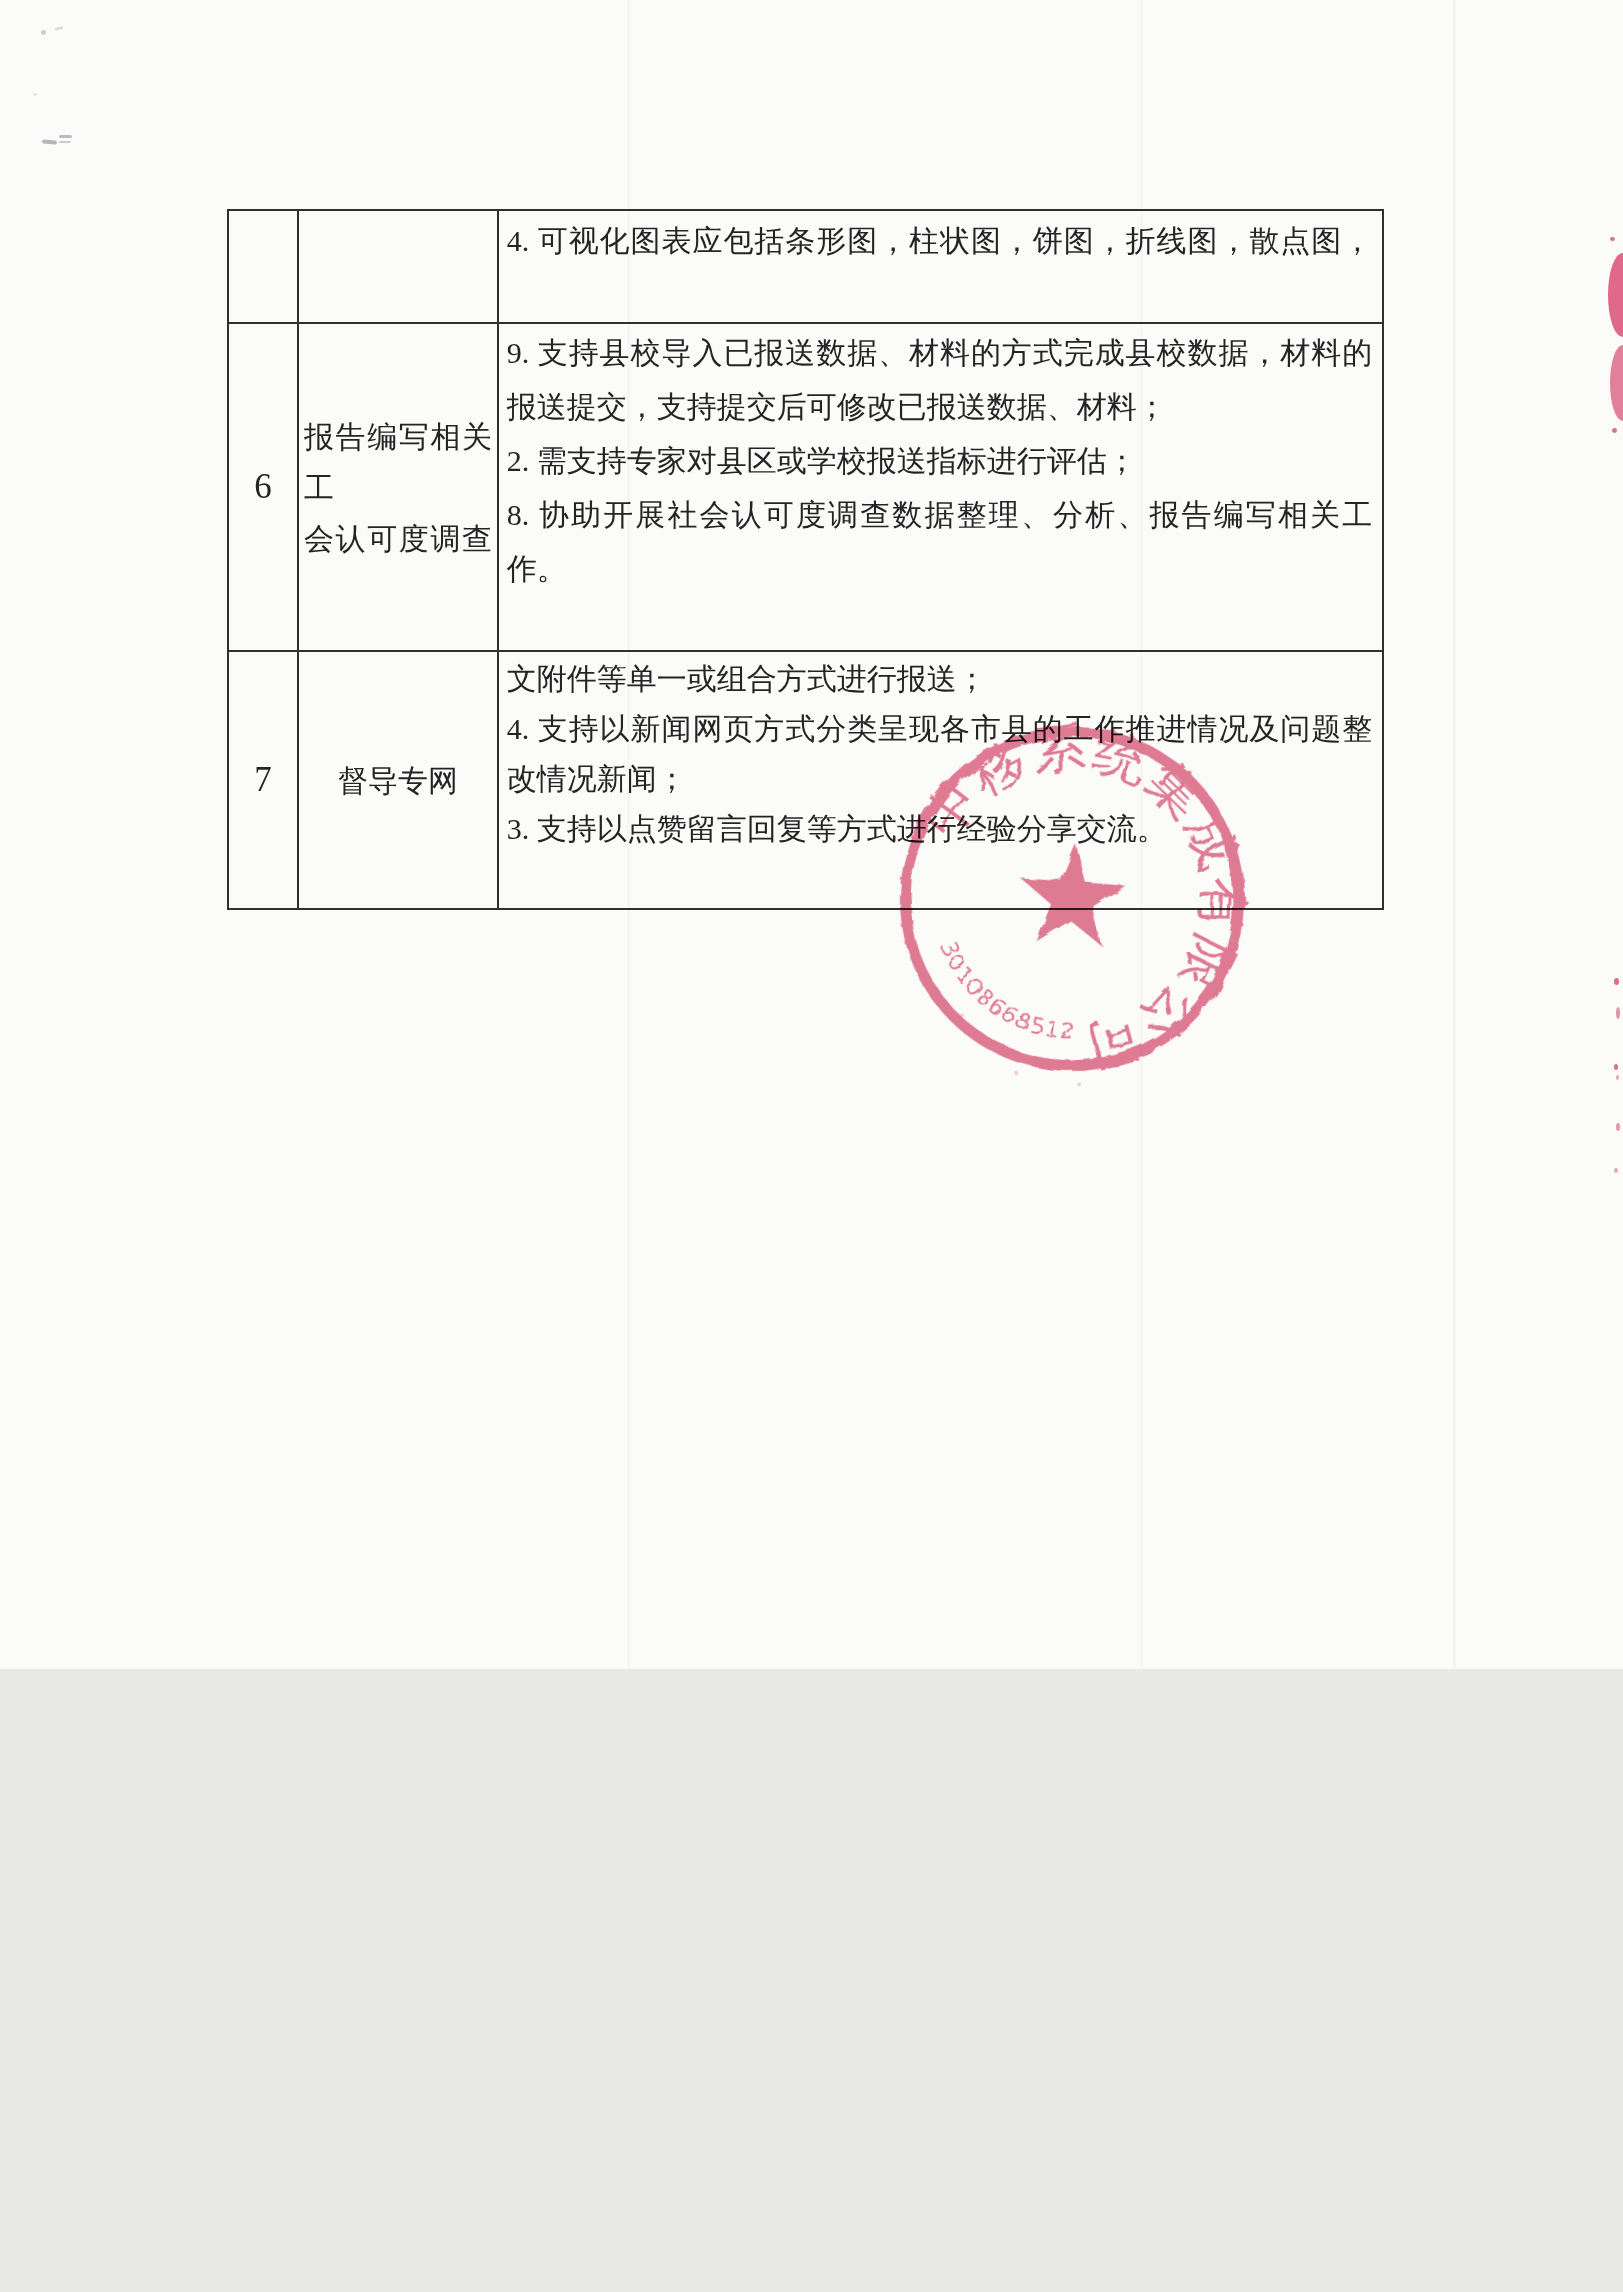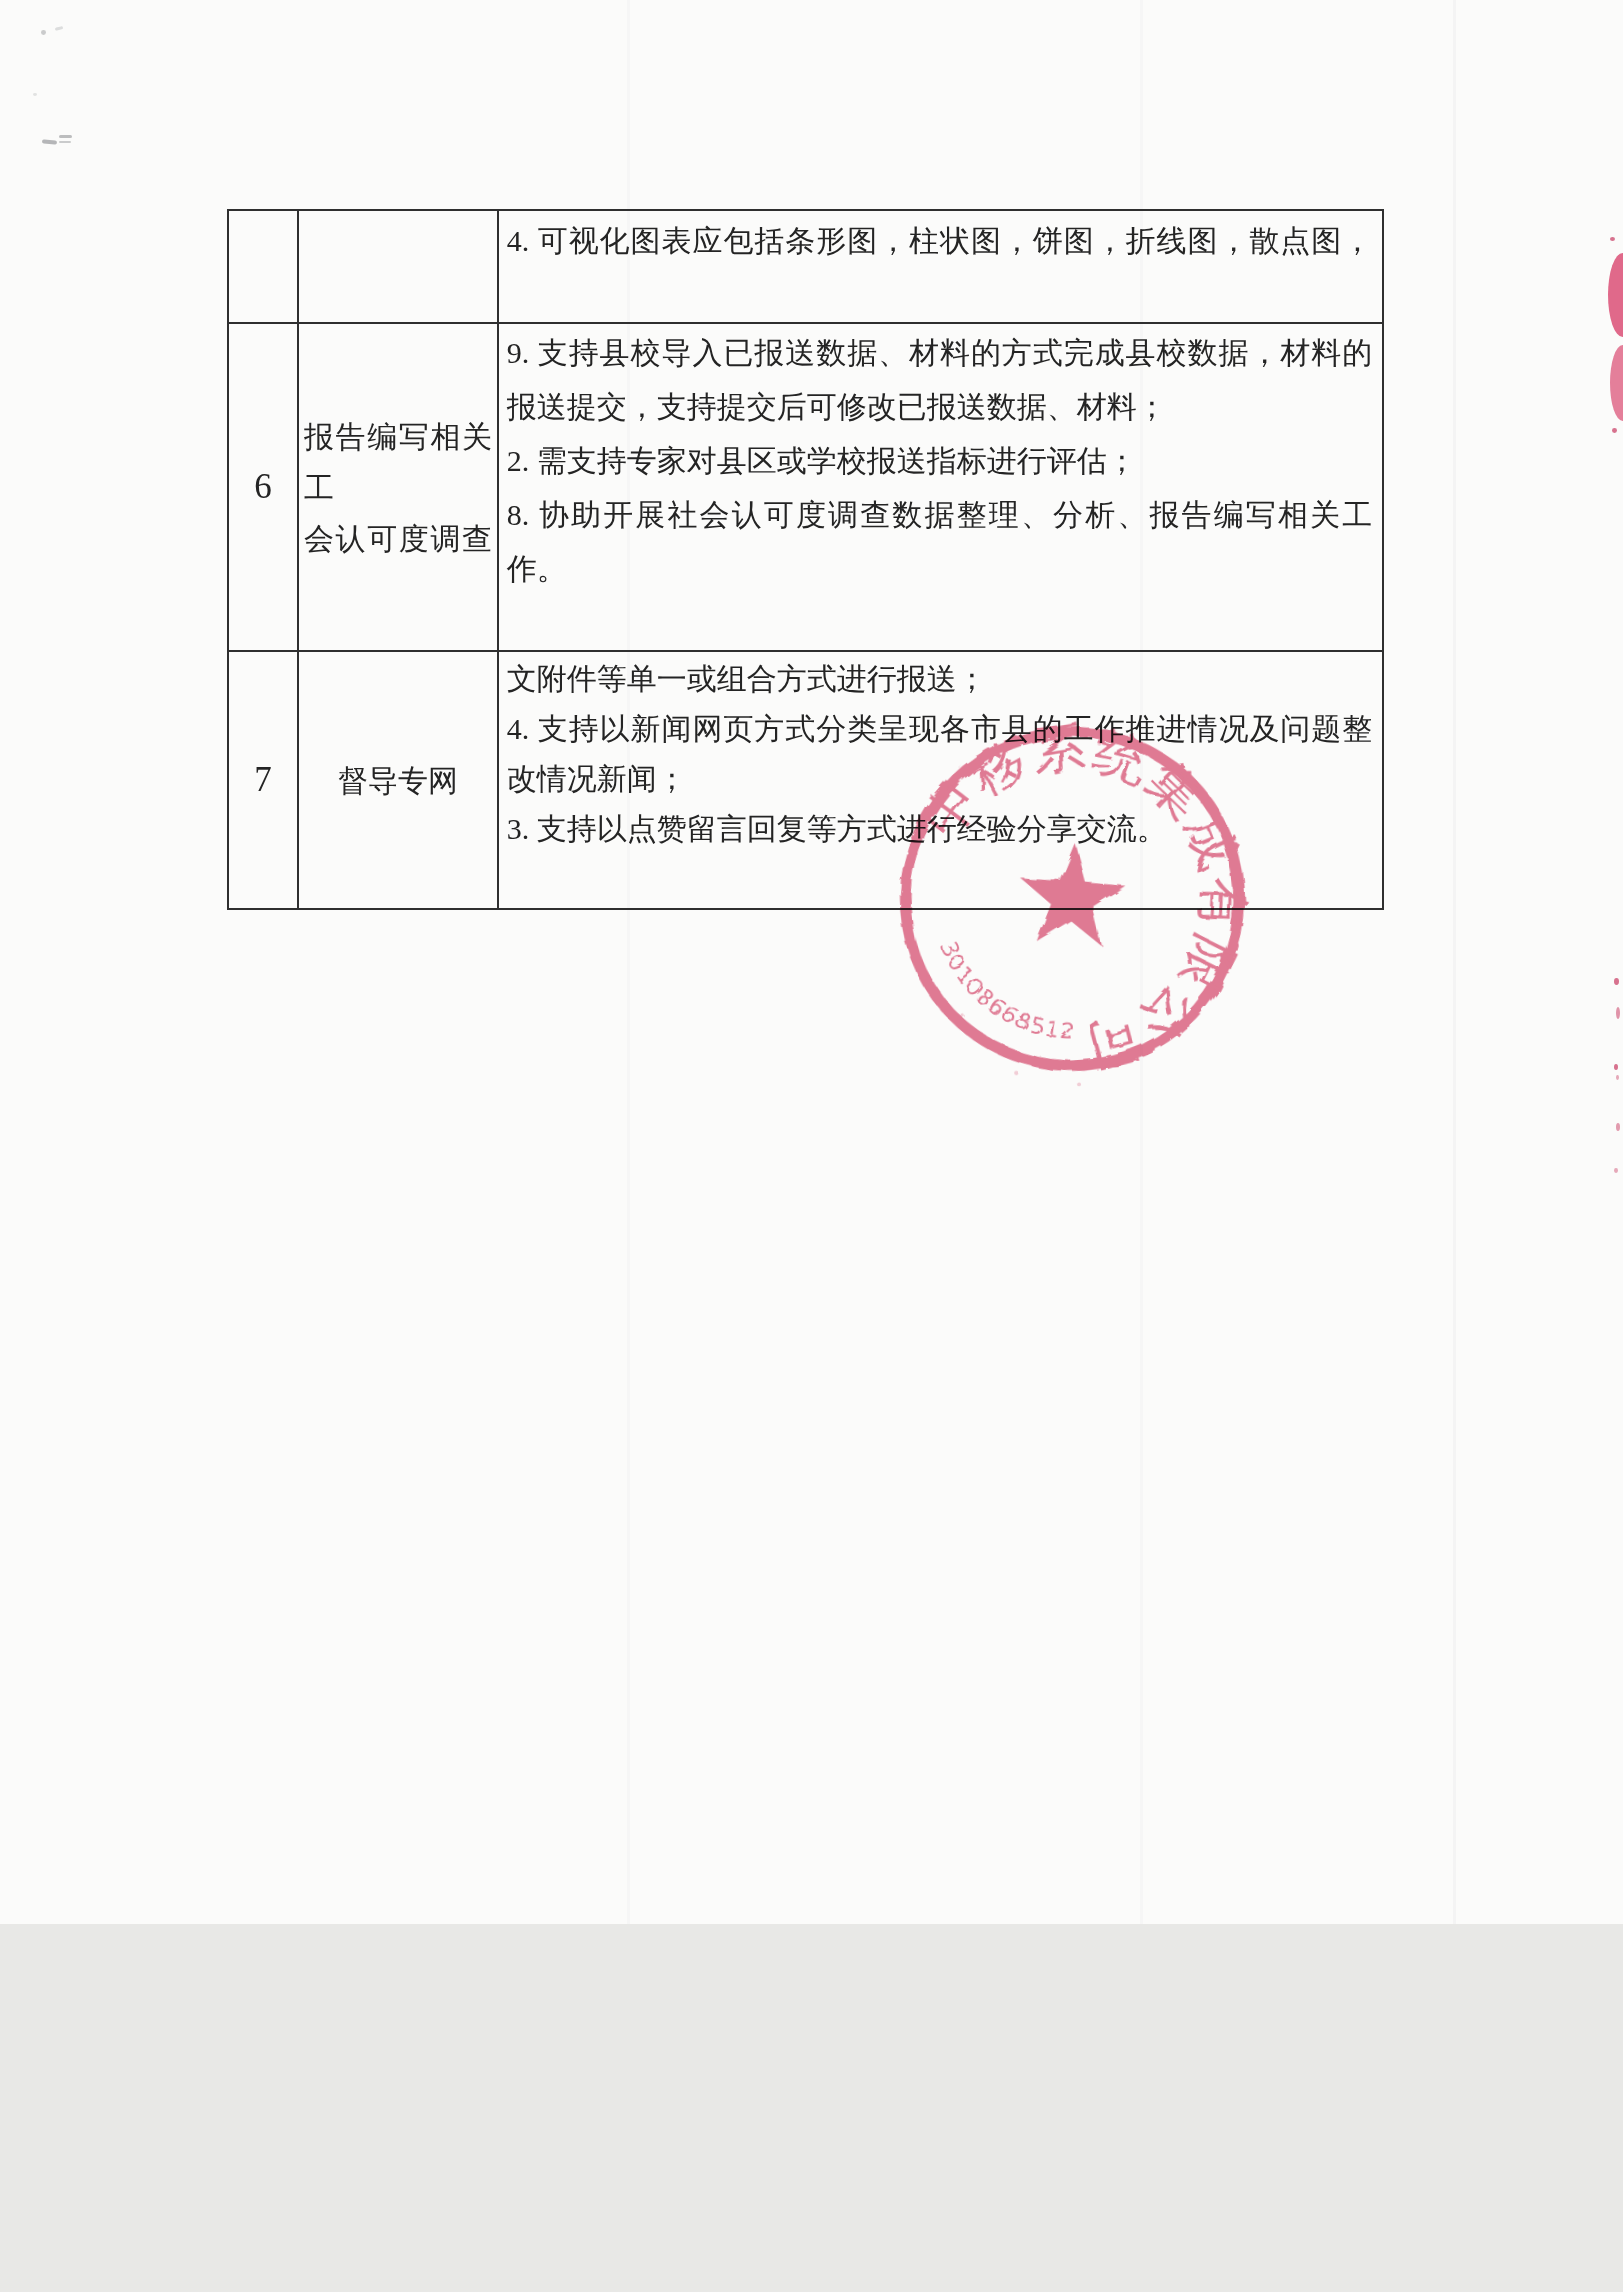--- a/index.html
+++ b/index.html
@@ -2,21 +2,21 @@
 <html><head>
 <meta charset="utf-8">
 <style>
   :root{
     --line:#2f2f2f;
     --ink:#242424;
   }
   html,body{margin:0;padding:0;background:#e8e8e6;}
   .page{
     position:relative;
-    width:1623px;height:1924px;
+    width:1623px;height:1669px;
     margin:0 auto;
     background:#fbfbfa;
     overflow:hidden;
     font-family:"Liberation Serif","DejaVu Serif",serif;
     color:var(--ink);
   }
   
   .streak{position:absolute;top:0;bottom:0;width:2.9px;background:#9aa0a8;opacity:.05;}
   .streak.s1{left:627px;}
   .streak.s2{left:1140px;}

